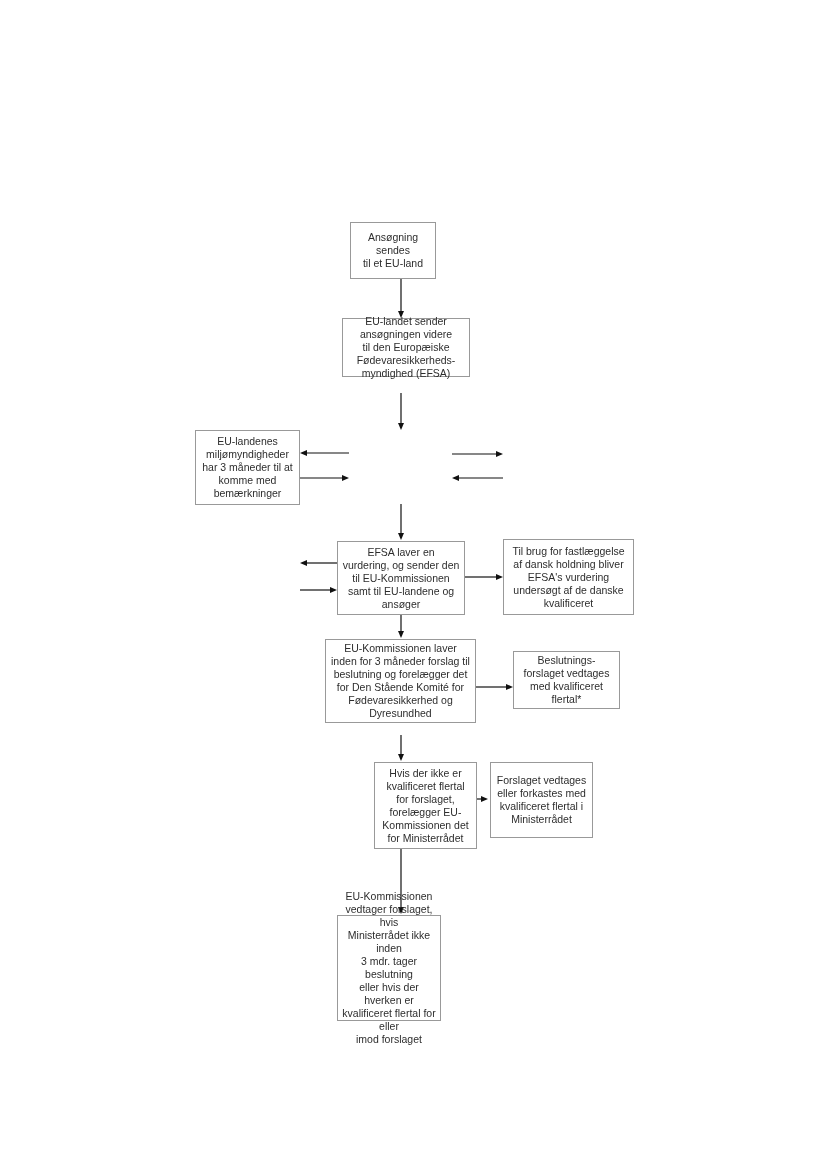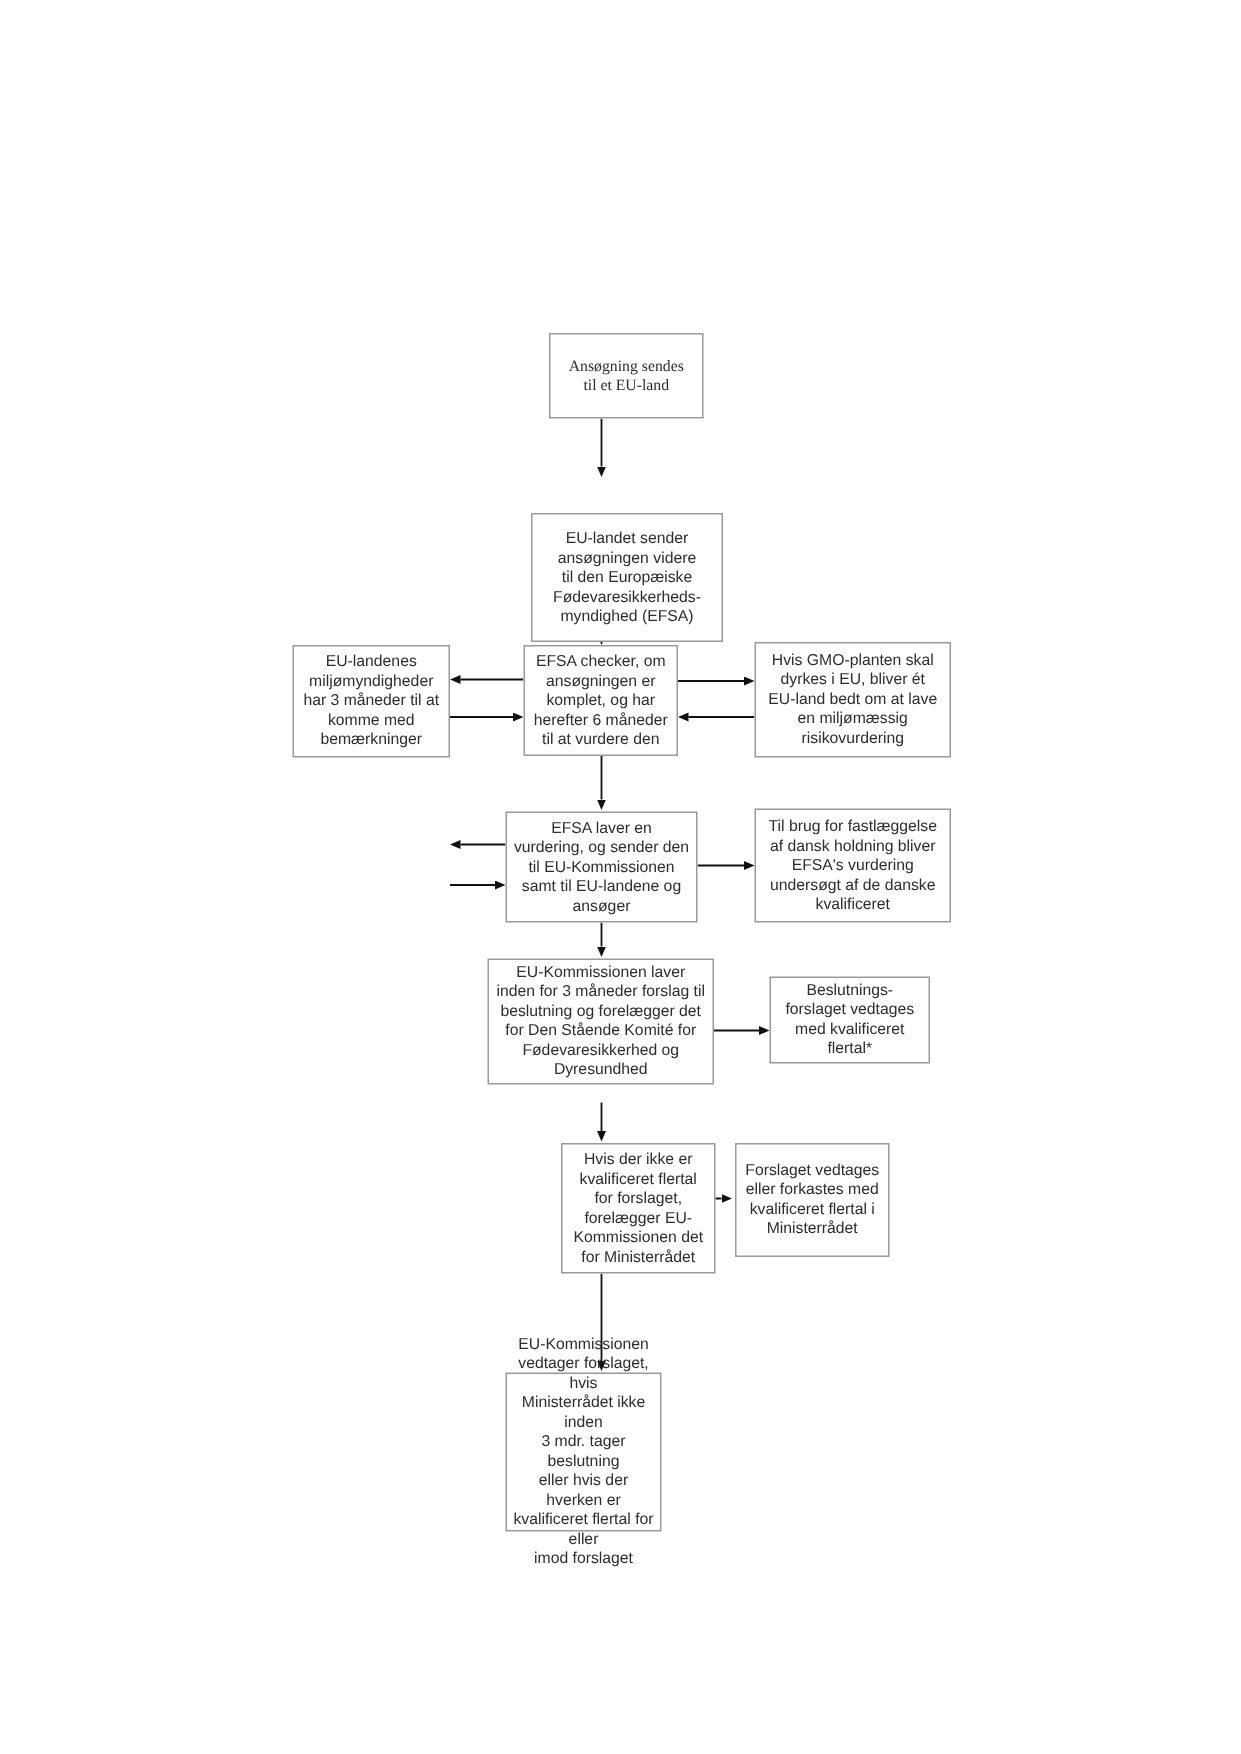--- a/index.html
+++ b/index.html
@@ -58,56 +58,42 @@
     <line x1="503" y1="478" x2="459" y2="478" stroke="#111111" stroke-width="1.2" marker-end="url(#ah)"></line>
 
     <line x1="337" y1="563" x2="307" y2="563" stroke="#111111" stroke-width="1.2" marker-end="url(#ah)"></line>
     <line x1="300" y1="590" x2="330" y2="590" stroke="#111111" stroke-width="1.2" marker-end="url(#ah)"></line>
     <line x1="465" y1="577" x2="496" y2="577" stroke="#111111" stroke-width="1.2" marker-end="url(#ah)"></line>
 
     <line x1="476" y1="687" x2="506" y2="687" stroke="#111111" stroke-width="1.2" marker-end="url(#ah)"></line>
     <line x1="453" y1="799" x2="481" y2="799" stroke="#111111" stroke-width="1.2" marker-end="url(#ah)"></line>
   </svg>
 
-  <div class="node" style="left:366px; top:222px; width:103px; height:57px;font-family:Liberation Serif, serif;">
+  <div class="node" style="left:350px; top:222px; width:86px; height:57px;">
     <span>Ansøgning sendes
 til et EU-land</span>
   </div>
 
-  <div class="node" style="left:354px; top:318px; width:128px; height:86px;margin-top:24px;">
+  <div class="node" style="left:342px; top:318px; width:128px; height:59px;">
     <span>EU-landet sender
 ansøgningen videre
 til den Europæiske
 Fødevaresikkerheds-
 myndighed (EFSA)</span>
   </div>
 
   <div class="node" style="left:195px; top:430px; width:105px; height:75px;">
     <span>EU-landenes
 miljømyndigheder
 har 3 måneder til at
 komme med
 bemærkninger</span>
   </div>
 
-  <div class="node" style="left:349px; top:430px; width:103px; height:74px;">
-    <span>EFSA checker, om
-ansøgningen er
-komplet, og har
-herefter 6 måneder
-til at vurdere den</span>
-  </div>
 
-  <div class="node" style="left:503px; top:428px; width:131px; height:77px;">
-    <span>Hvis GMO-planten skal
-dyrkes i EU, bliver ét
-EU-land bedt om at lave
-en miljømæssig
-risikovurdering</span>
-  </div>
 
 
   <div class="node" style="left:337px; top:541px; width:128px; height:74px;">
     <span>EFSA laver en
 vurdering, og sender den
 til EU-Kommissionen
 samt til EU-landene og
 ansøger</span>
   </div>
 

